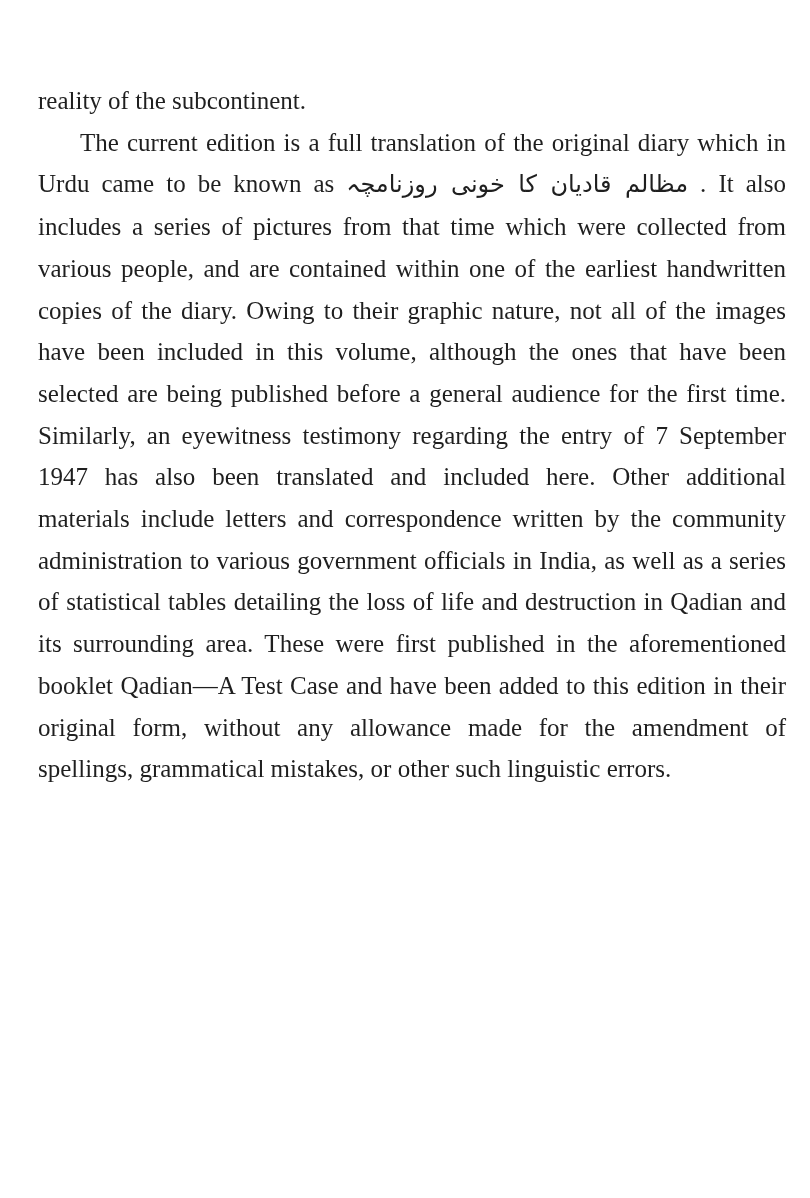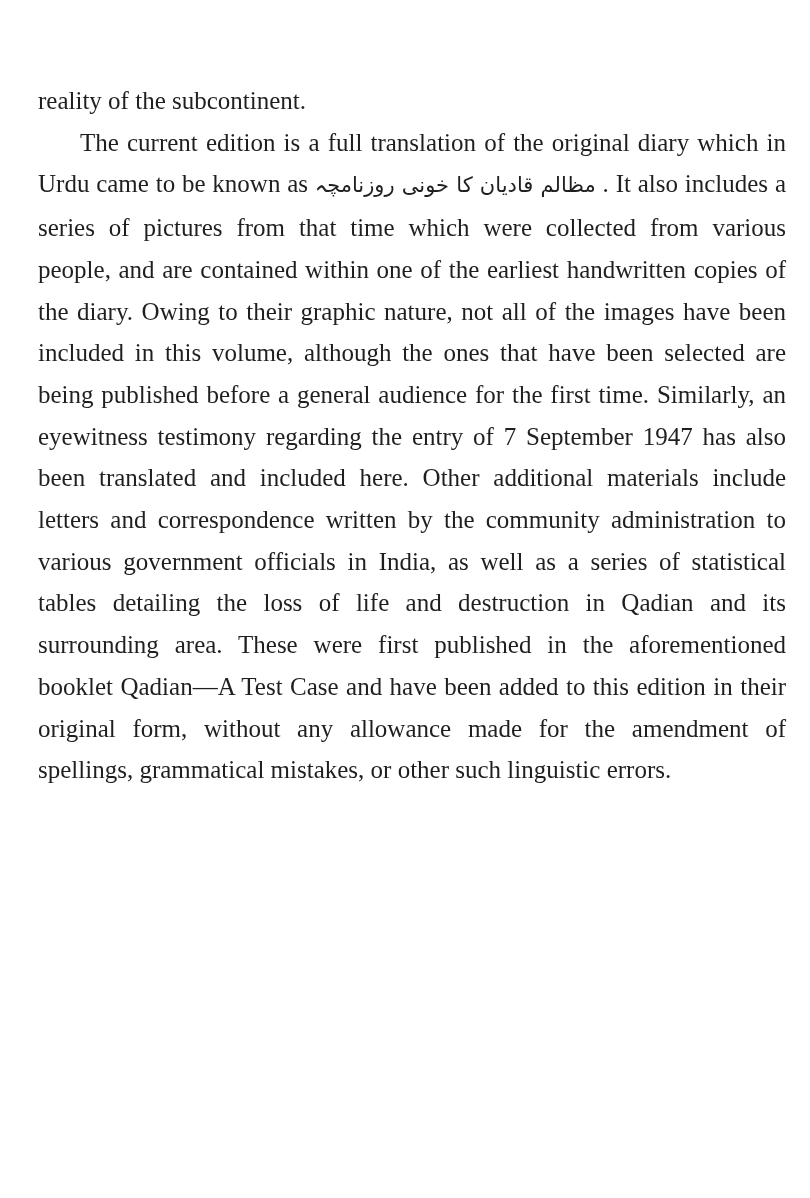--- a/index.html
+++ b/index.html
@@ -33,21 +33,21 @@
     text-indent: 42px;
   }
   p.para.no-indent {
     text-indent: 0;
     text-align: left;
   }
   .normal { font-style: normal; }
   .italic { }
   .urdu {
     font-family: "DejaVu Sans", sans-serif;
-    font-size: 21px;
+    font-size: 24px;
     unicode-bidi: embed;
     direction: rtl;
   }
 </style>
 </head>
 <body>
 
 <div class="page">
   <main class="text-block" style="color: rgb(31, 31, 31);">
       <p class="para no-indent"><span class="normal">reality of the subcontinent.</span></p>

